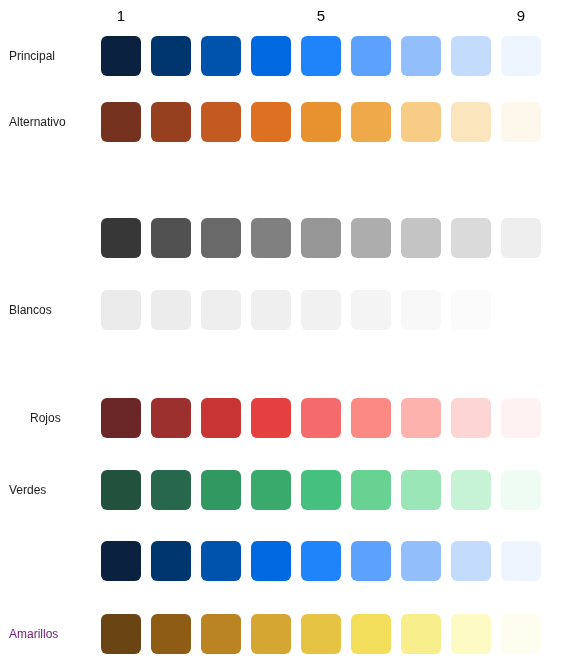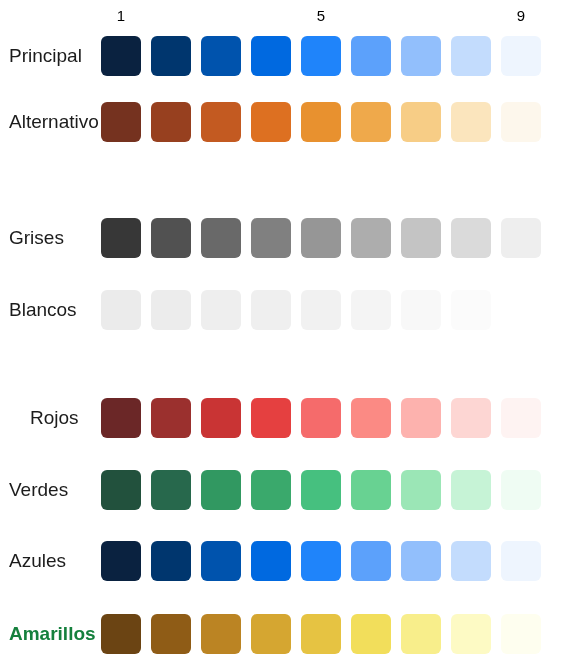--- a/index.html
+++ b/index.html
@@ -50,21 +50,21 @@
     left: 0;
     width: 564px;
     height: 40px;
   }
   .row-label {
     position: absolute;
     left: 9px;
     top: 0;
     height: 40px;
     line-height: 40px;
-    font-size: 19px;
+    font-size: 12px;
     color: #1c1c1c;
     white-space: nowrap;
     font-family: "Liberation Sans", sans-serif;
   }
   .swatches {
     position: absolute;
     left: 101px;
     top: 0;
     display: flex;
   }
@@ -119,21 +119,20 @@
           <div class="swatch" style="width: 40px; height: 40px; margin-right: 10px; border-radius: 6px; background: rgb(195, 90, 33);"></div>
           <div class="swatch" style="width: 40px; height: 40px; margin-right: 10px; border-radius: 6px; background: rgb(221, 112, 33);"></div>
           <div class="swatch" style="width: 40px; height: 40px; margin-right: 10px; border-radius: 6px; background: rgb(232, 145, 47);"></div>
           <div class="swatch" style="width: 40px; height: 40px; margin-right: 10px; border-radius: 6px; background: rgb(239, 169, 75);"></div>
           <div class="swatch" style="width: 40px; height: 40px; margin-right: 10px; border-radius: 6px; background: rgb(247, 205, 134);"></div>
           <div class="swatch" style="width: 40px; height: 40px; margin-right: 10px; border-radius: 6px; background: rgb(251, 229, 189);"></div>
           <div class="swatch" style="width: 40px; height: 40px; margin-right: 10px; border-radius: 6px; background: rgb(253, 247, 236);"></div>
         </div>
       </div>
       <div class="row" style="top: 218px;">
-        <div class="row-label" style="color: rgb(28, 28, 28);">Grises</div>
         <div class="swatches">
           <div class="swatch" style="width: 40px; height: 40px; margin-right: 10px; border-radius: 6px; background: rgb(55, 55, 55);"></div>
           <div class="swatch" style="width: 40px; height: 40px; margin-right: 10px; border-radius: 6px; background: rgb(81, 81, 81);"></div>
           <div class="swatch" style="width: 40px; height: 40px; margin-right: 10px; border-radius: 6px; background: rgb(105, 105, 105);"></div>
           <div class="swatch" style="width: 40px; height: 40px; margin-right: 10px; border-radius: 6px; background: rgb(128, 128, 128);"></div>
           <div class="swatch" style="width: 40px; height: 40px; margin-right: 10px; border-radius: 6px; background: rgb(150, 150, 150);"></div>
           <div class="swatch" style="width: 40px; height: 40px; margin-right: 10px; border-radius: 6px; background: rgb(173, 173, 173);"></div>
           <div class="swatch" style="width: 40px; height: 40px; margin-right: 10px; border-radius: 6px; background: rgb(196, 196, 196);"></div>
           <div class="swatch" style="width: 40px; height: 40px; margin-right: 10px; border-radius: 6px; background: rgb(218, 218, 218);"></div>
           <div class="swatch" style="width: 40px; height: 40px; margin-right: 10px; border-radius: 6px; background: rgb(238, 238, 238);"></div>
@@ -175,35 +174,34 @@
           <div class="swatch" style="width: 40px; height: 40px; margin-right: 10px; border-radius: 6px; background: rgb(49, 152, 97);"></div>
           <div class="swatch" style="width: 40px; height: 40px; margin-right: 10px; border-radius: 6px; background: rgb(58, 169, 108);"></div>
           <div class="swatch" style="width: 40px; height: 40px; margin-right: 10px; border-radius: 6px; background: rgb(70, 192, 127);"></div>
           <div class="swatch" style="width: 40px; height: 40px; margin-right: 10px; border-radius: 6px; background: rgb(104, 210, 146);"></div>
           <div class="swatch" style="width: 40px; height: 40px; margin-right: 10px; border-radius: 6px; background: rgb(155, 230, 182);"></div>
           <div class="swatch" style="width: 40px; height: 40px; margin-right: 10px; border-radius: 6px; background: rgb(198, 243, 214);"></div>
           <div class="swatch" style="width: 40px; height: 40px; margin-right: 10px; border-radius: 6px; background: rgb(239, 252, 243);"></div>
         </div>
       </div>
       <div class="row" style="top: 541px;">
-        <div class="row-label" style="color: rgb(28, 28, 28);">Azules</div>
         <div class="swatches">
           <div class="swatch" style="width: 40px; height: 40px; margin-right: 10px; border-radius: 6px; background: rgb(10, 34, 64);"></div>
           <div class="swatch" style="width: 40px; height: 40px; margin-right: 10px; border-radius: 6px; background: rgb(0, 54, 110);"></div>
           <div class="swatch" style="width: 40px; height: 40px; margin-right: 10px; border-radius: 6px; background: rgb(0, 83, 173);"></div>
           <div class="swatch" style="width: 40px; height: 40px; margin-right: 10px; border-radius: 6px; background: rgb(0, 105, 224);"></div>
           <div class="swatch" style="width: 40px; height: 40px; margin-right: 10px; border-radius: 6px; background: rgb(31, 132, 250);"></div>
           <div class="swatch" style="width: 40px; height: 40px; margin-right: 10px; border-radius: 6px; background: rgb(92, 161, 251);"></div>
           <div class="swatch" style="width: 40px; height: 40px; margin-right: 10px; border-radius: 6px; background: rgb(146, 191, 252);"></div>
           <div class="swatch" style="width: 40px; height: 40px; margin-right: 10px; border-radius: 6px; background: rgb(195, 220, 253);"></div>
           <div class="swatch" style="width: 40px; height: 40px; margin-right: 10px; border-radius: 6px; background: rgb(238, 245, 254);"></div>
         </div>
       </div>
       <div class="row" style="top: 614px;">
-        <div class="row-label" style="color: #15803d; font-weight: bold;">Amarillos</div>
+        <div class="row-label" style="color: #701a75;">Amarillos</div>
         <div class="swatches">
           <div class="swatch" style="width: 40px; height: 40px; margin-right: 10px; border-radius: 6px; background: rgb(107, 68, 19);"></div>
           <div class="swatch" style="width: 40px; height: 40px; margin-right: 10px; border-radius: 6px; background: rgb(143, 92, 22);"></div>
           <div class="swatch" style="width: 40px; height: 40px; margin-right: 10px; border-radius: 6px; background: rgb(187, 132, 35);"></div>
           <div class="swatch" style="width: 40px; height: 40px; margin-right: 10px; border-radius: 6px; background: rgb(213, 166, 49);"></div>
           <div class="swatch" style="width: 40px; height: 40px; margin-right: 10px; border-radius: 6px; background: rgb(230, 195, 66);"></div>
           <div class="swatch" style="width: 40px; height: 40px; margin-right: 10px; border-radius: 6px; background: rgb(242, 222, 91);"></div>
           <div class="swatch" style="width: 40px; height: 40px; margin-right: 10px; border-radius: 6px; background: rgb(248, 238, 139);"></div>
           <div class="swatch" style="width: 40px; height: 40px; margin-right: 10px; border-radius: 6px; background: rgb(253, 250, 196);"></div>
           <div class="swatch" style="width: 40px; height: 40px; margin-right: 10px; border-radius: 6px; background: rgb(254, 254, 239);"></div>

